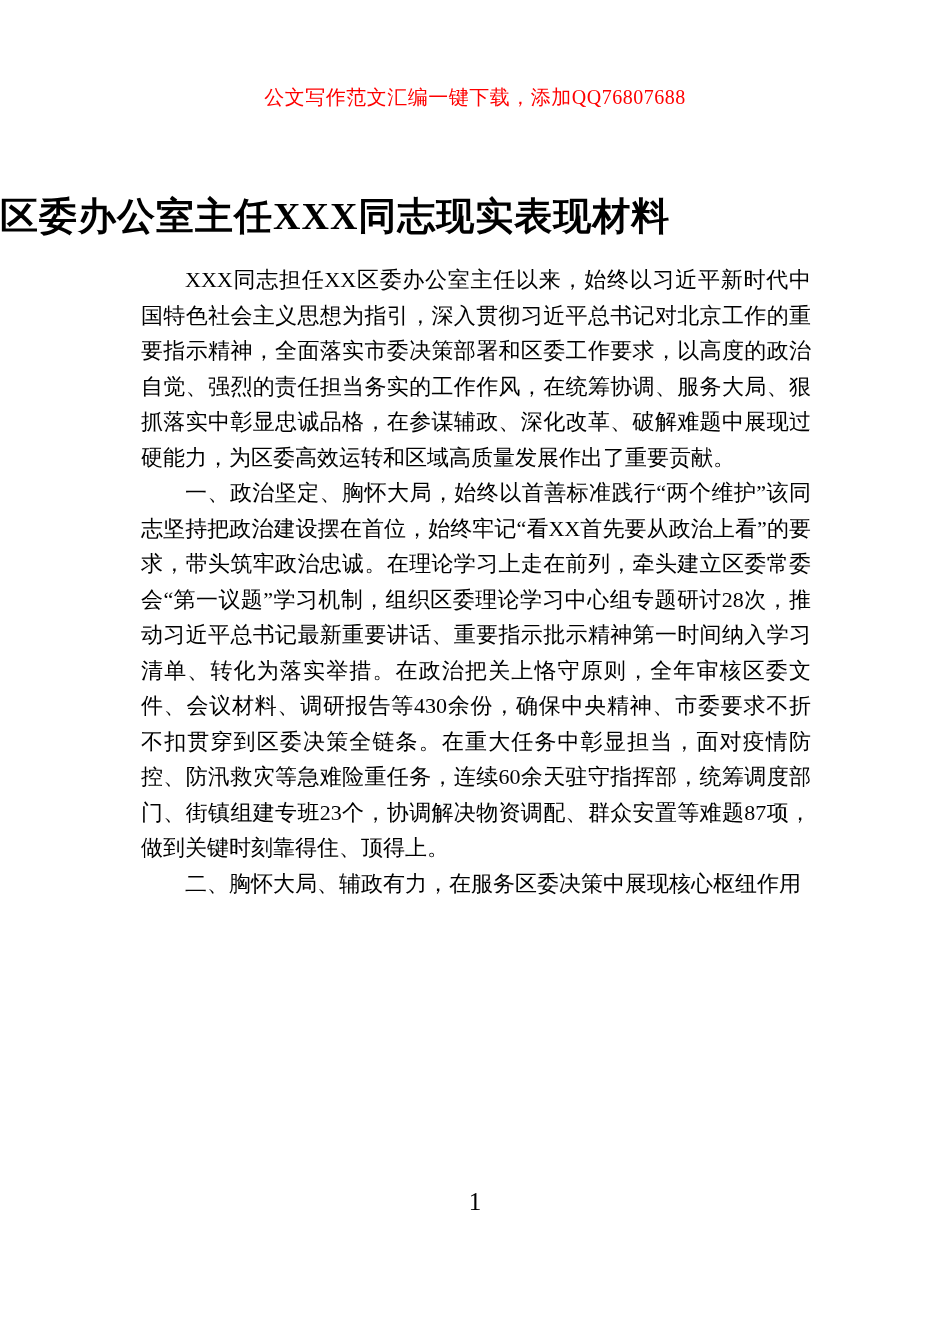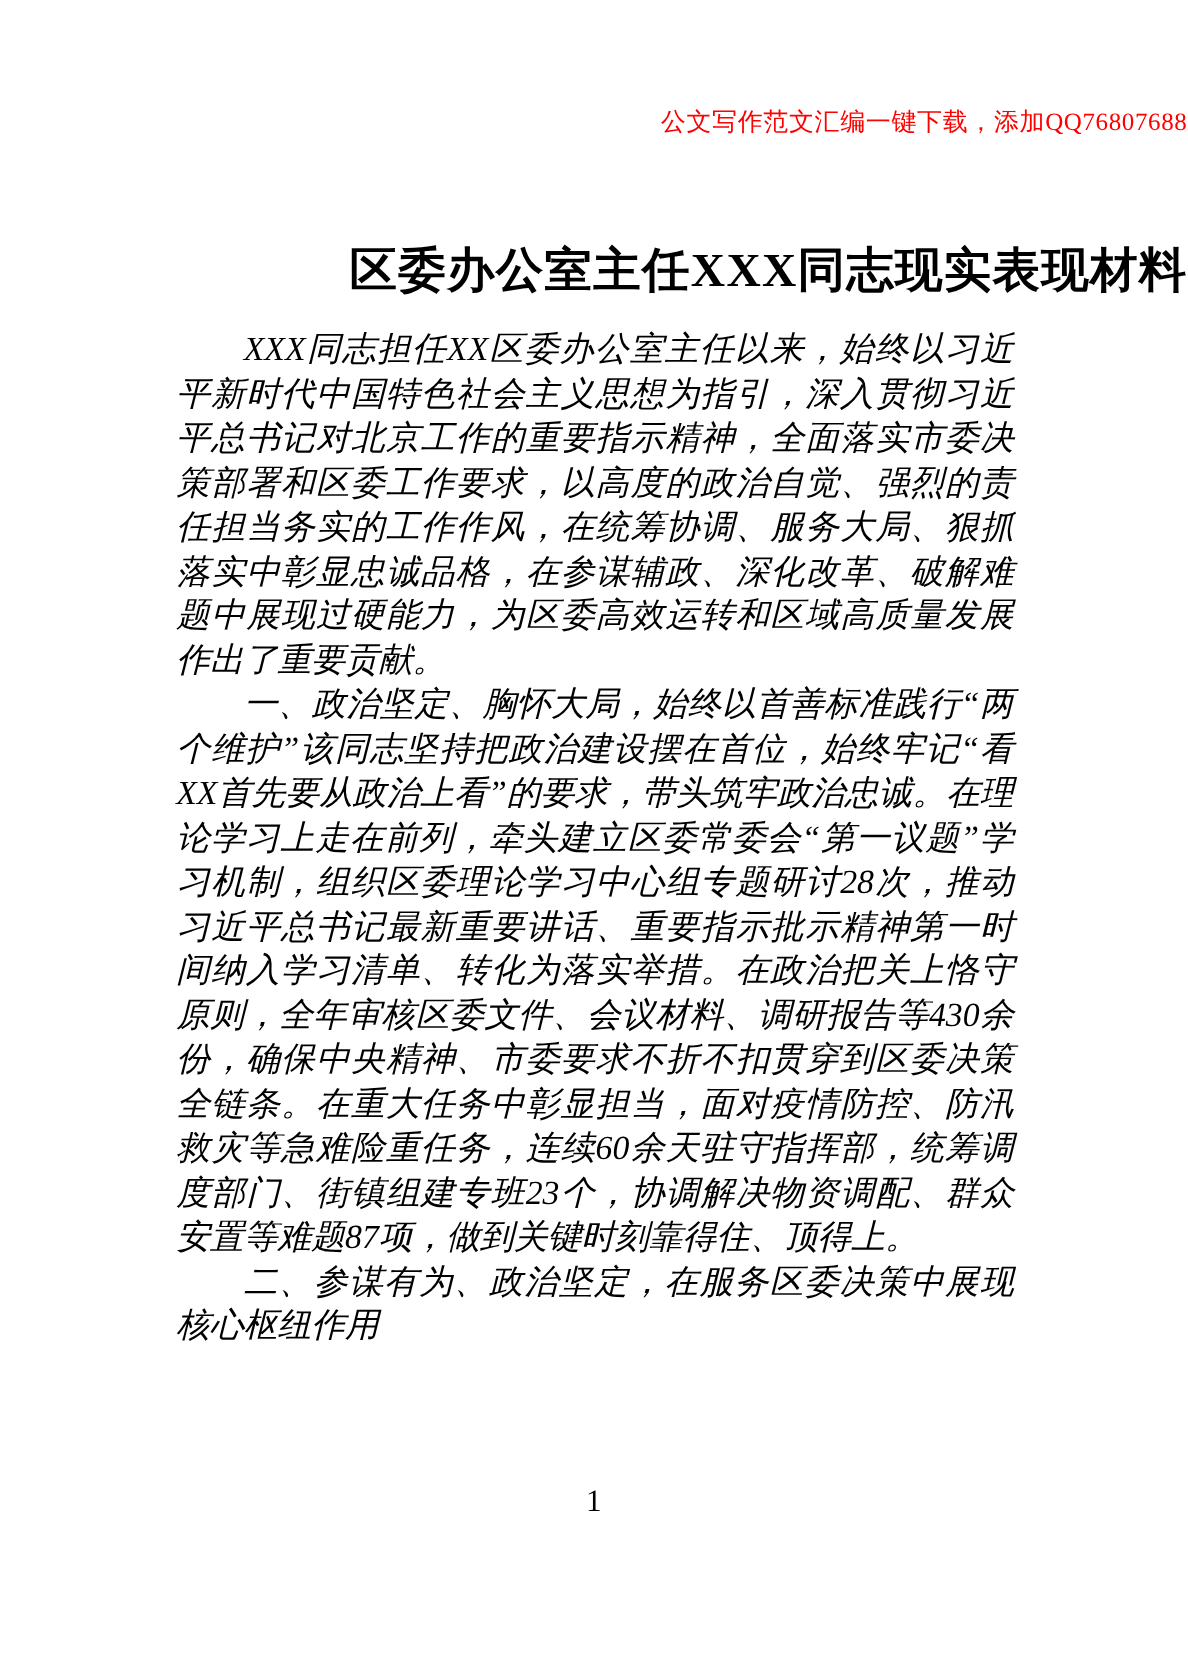--- a/index.html
+++ b/index.html
@@ -13,45 +13,44 @@
     position: relative;
     overflow: hidden;
     font-family: "Liberation Serif", "DejaVu Serif", serif;
     color: #000000;
   }
   .promo {
     position: absolute;
     top: 84px;
     left: 0;
     right: 0;
-    text-align: right;
+    text-align: center;
     font-size: 20px;
     color: #fe0000;
     letter-spacing: 0.5px;
   }
   .doc-title {
     position: absolute;
     top: 166px;
     left: 0;
     right: 0;
-    text-align: right;
+    text-align: left;
     font-size: 38px;
     font-weight: bold;
     letter-spacing: 1px;
   }
   .content {
     position: absolute;
     top: 262px;
     left: 141px;
     width: 670px;
-    font-size: 27px;
+    font-size: 22px;
     line-height: 35.5px;
     text-align: justify;
     text-justify: inter-ideograph;
-    font-style: italic;
   }
   .content p {
     margin: 0;
     padding: 0;
     text-indent: 2em;
   }
   .page-number {
     position: absolute;
     top: 1188px;
     left: 0;
@@ -65,18 +64,18 @@
 
 <div class="page">
 
   <div class="promo">公文写作范文汇编一键下载，添加QQ76807688</div>
 
   <h1 class="doc-title">区委办公室主任XXX同志现实表现材料</h1>
 
   <div class="content">
     <p class="para">XXX同志担任XX区委办公室主任以来，始终以习近平新时代中国特色社会主义思想为指引，深入贯彻习近平总书记对北京工作的重要指示精神，全面落实市委决策部署和区委工作要求，以高度的政治自觉、强烈的责任担当务实的工作作风，在统筹协调、服务大局、狠抓落实中彰显忠诚品格，在参谋辅政、深化改革、破解难题中展现过硬能力，为区委高效运转和区域高质量发展作出了重要贡献。</p>
     <p class="para">一、政治坚定、胸怀大局，始终以首善标准践行“两个维护”该同志坚持把政治建设摆在首位，始终牢记“看XX首先要从政治上看”的要求，带头筑牢政治忠诚。在理论学习上走在前列，牵头建立区委常委会“第一议题”学习机制，组织区委理论学习中心组专题研讨28次，推动习近平总书记最新重要讲话、重要指示批示精神第一时间纳入学习清单、转化为落实举措。在政治把关上恪守原则，全年审核区委文件、会议材料、调研报告等430余份，确保中央精神、市委要求不折不扣贯穿到区委决策全链条。在重大任务中彰显担当，面对疫情防控、防汛救灾等急难险重任务，连续60余天驻守指挥部，统筹调度部门、街镇组建专班23个，协调解决物资调配、群众安置等难题87项，做到关键时刻靠得住、顶得上。</p>
-    <p class="para">二、参谋有为、政治坚定，在服务区委决策中展现核心枢纽作用</p>
+    <p class="para">二、胸怀大局、辅政有力，在服务区委决策中展现核心枢纽作用</p>
   </div>
 
   <div class="page-number">1</div>
 
 </div>
 
 </body></html>

